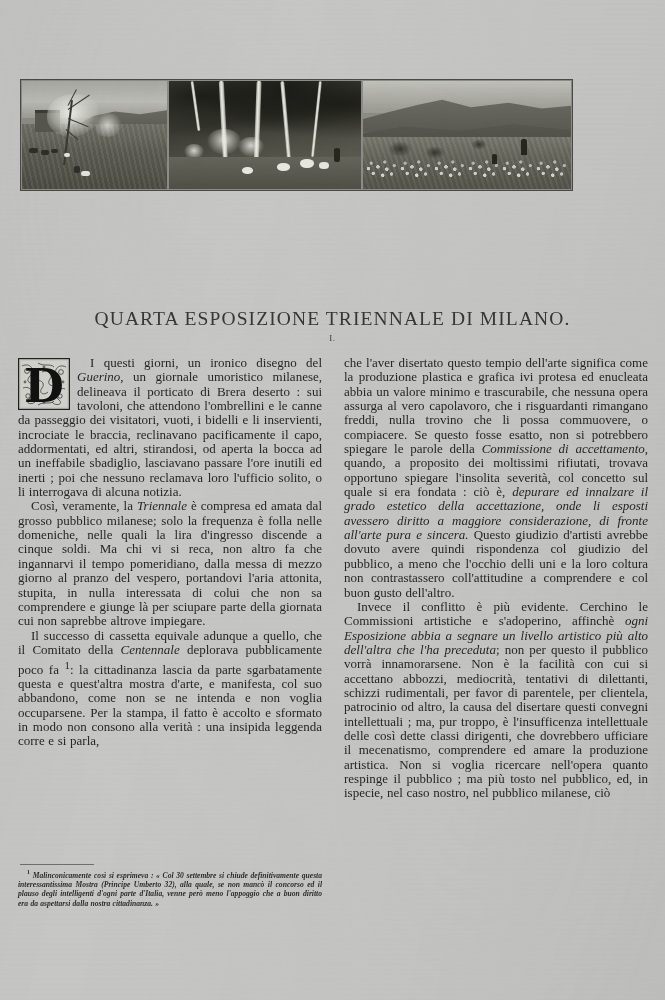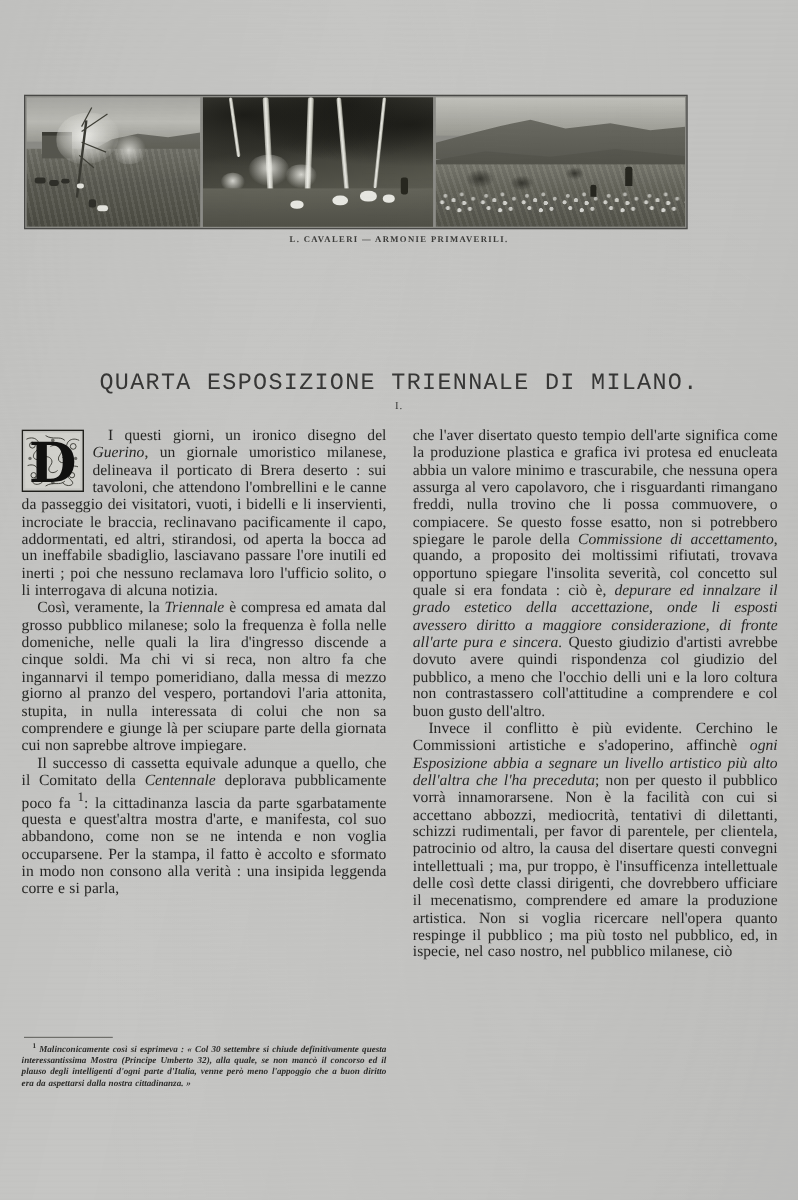--- a/index.html
+++ b/index.html
@@ -123,21 +123,21 @@
     letter-spacing:1.15px;
     color:#3a3a38;
     text-transform:uppercase;
     font-weight:bold;
   }
 
   
   .article-title{
     position:absolute;left:0;right:0;top:295px;
     text-align:center;
-    font-family:Liberation Mono, monospace;
+    font-family:Liberation Serif, serif;
     font-size:19.5px;
     letter-spacing:1.1px;
     color:#2b2b2a;
     font-weight:400;
     opacity:.92;
   }
   .section-num{
     position:absolute;left:0;right:0;top:333px;
     text-align:center;
     font-size:9px;
@@ -253,21 +253,20 @@
         <div class="shrub" style="left:12%;top:56%;width:24px;height:16px;"></div>
         <div class="shrub" style="left:30%;top:60%;width:20px;height:13px;"></div>
         <div class="shrub" style="left:52%;top:54%;width:16px;height:11px;"></div>
         <div class="fig" style="left:76%;top:54%;width:6px;height:16px;"></div>
         <div class="fig" style="left:62%;top:68%;width:5px;height:10px;"></div>
       </div>
 
     </div>
   </div>
 
-  <div class="plate-caption">L. CAVALERI — ARMONIE PRIMAVERILI.</div>
 
   <h1 class="article-title">QUARTA ESPOSIZIONE TRIENNALE DI MILANO.</h1>
 
   <div class="section-num">I.</div>
 
   <div class="columns">
 
     <div class="col">
 
       <div class="dropcap">

